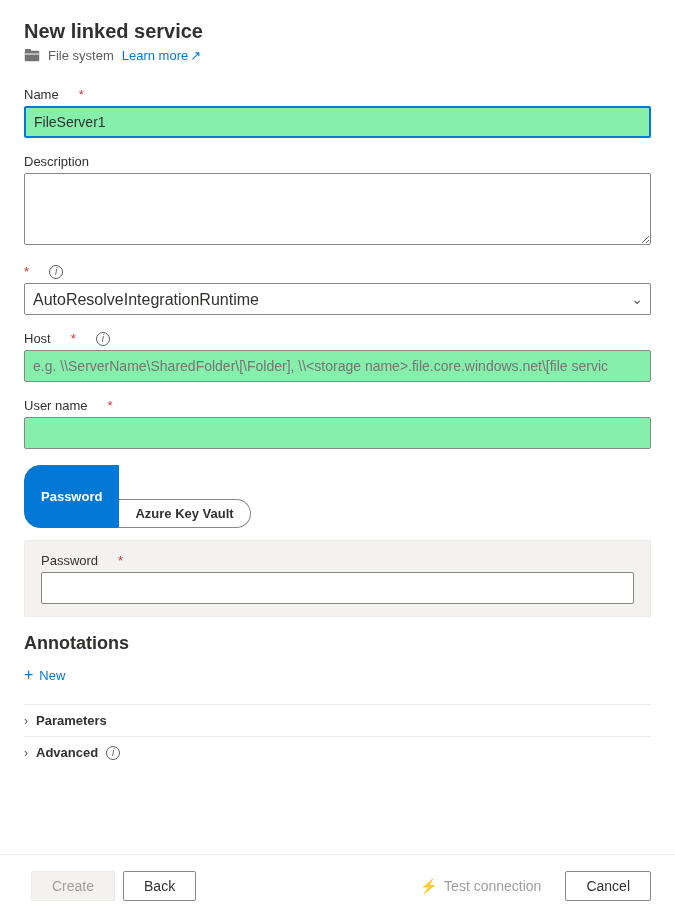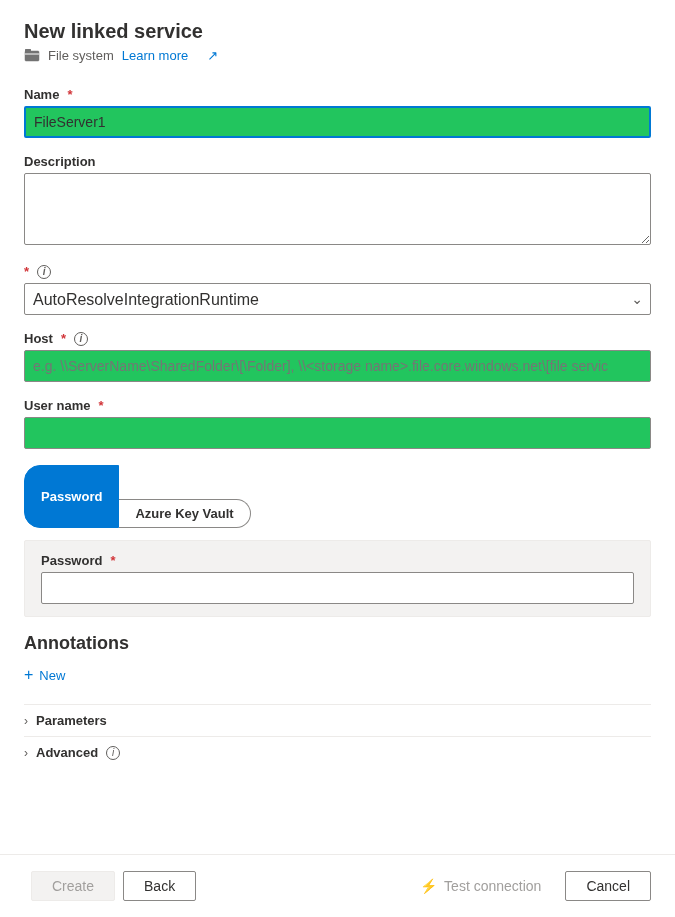--- a/index.html
+++ b/index.html
@@ -41,34 +41,34 @@
     .subtitle-text {
       font-size: 13px;
       color: #605e5c;
     }
     .learn-more-link {
       font-size: 13px;
       color: #0078d4;
       text-decoration: none;
       display: inline-flex;
       align-items: center;
-      gap: 19px;
+      gap: 2px;
       cursor: pointer;
     }
     .form-group {
       margin-bottom: 16px;
     }
     .form-label {
       font-size: 13px;
-      font-weight: 700;
+      font-weight: 400;
       color: #323130;
       margin-bottom: 4px;
       display: flex;
       align-items: center;
-      gap: 8px;
+      gap: 20px;
       text-align: center;
     }
     .required-star {
       color: #d13438;
     }
     .info-icon {
       display: inline-flex;
       align-items: center;
       justify-content: center;
       width: 14px;
@@ -82,21 +82,21 @@
     }
     .form-input {
       width: 100%;
       height: 32px;
       padding: 4px 8px;
       border: 1px solid #8a8886;
       border-radius: 2px;
       font-size: 14px;
       color: #323130;
       outline: none;
-      background: #22c55e;
+      background: #86efac;
     }
     .form-input.active-border {
       border-color: #0078d4;
       border-width: 2px;
     }
     .form-textarea {
       width: 100%;
       height: 72px;
       padding: 6px 8px;
       border: 1px solid #8a8886;

